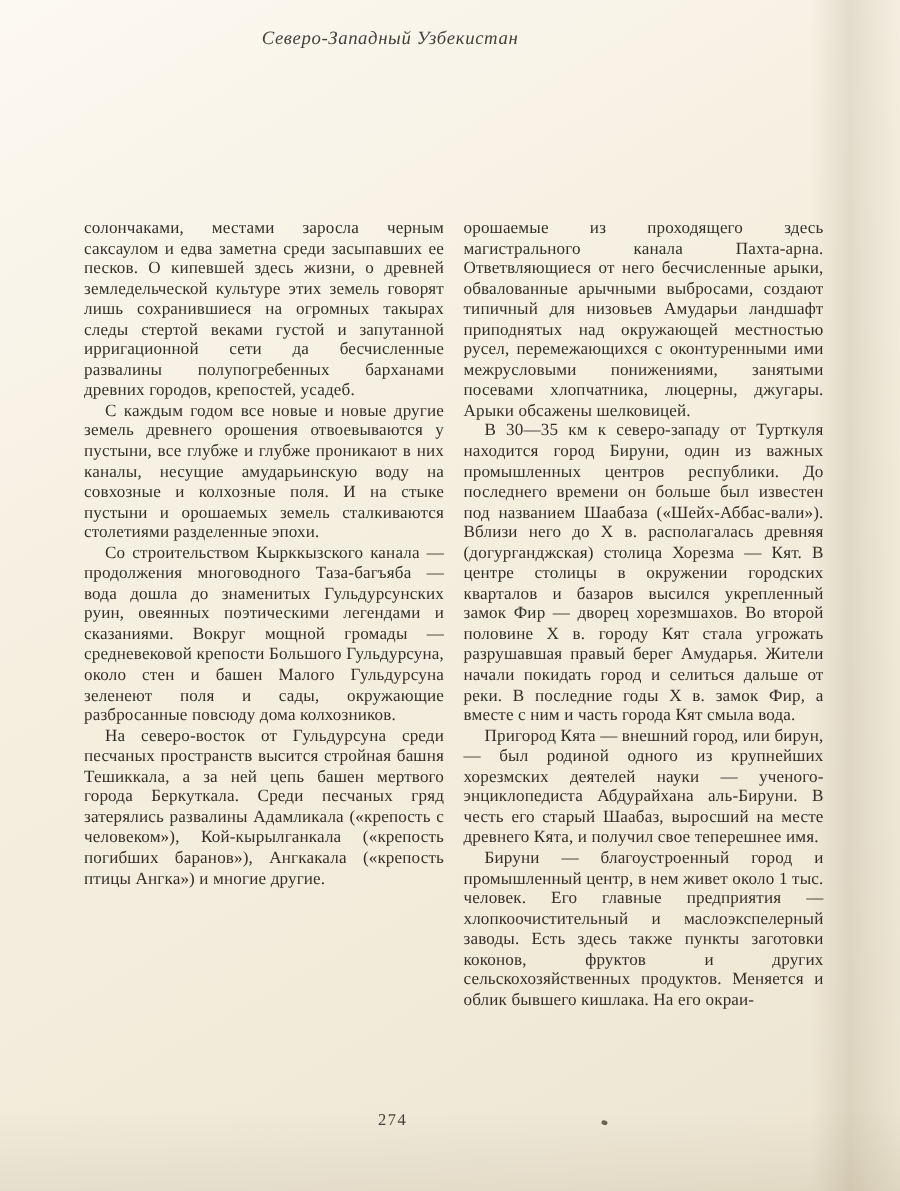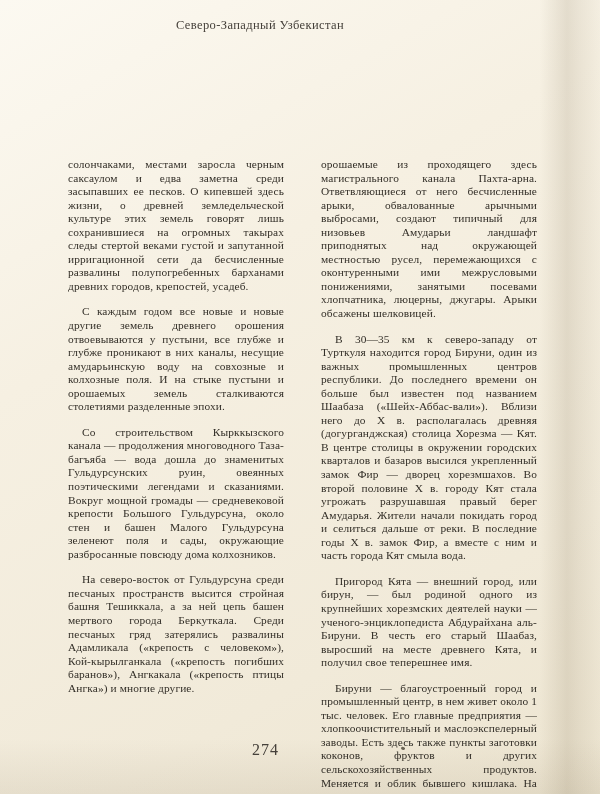--- a/index.html
+++ b/index.html
@@ -17,47 +17,48 @@
       linear-gradient(to bottom, rgba(255,255,255,0) 93%, rgba(124,108,79,0.10) 100%),
       linear-gradient(150deg, #fcf9f1 0%, #f6f0e2 35%, var(--paper, #f1ead9) 75%, #ede5d1 100%);
   }
   .running-head {
     position: absolute;
     top: 18px; left: 0; width: 520px;
     text-align: center;
     font-size: 12.5px;
     letter-spacing: 0.4px;
     color: var(--ink-light, #45403a);
+    font-style: italic;
   }
   .columns {
     position: absolute;
     top: 146px; left: 56px;
     width: 494px;
     display: flex;
     gap: 13px;
   }
   .column {
     width: 240px;
     text-align: justify;
     font-size: 11.4px;
     line-height: 13.55px;
     color: var(--ink, #332f28);
     letter-spacing: 0.1px;
   }
   .column p {
-    margin: 12px;
+    margin: 0;
     text-align: justify;
     text-justify: inter-word;
   }
   .column p.indent { text-indent: 14px; }
   .column .it { }
   .page-number {
     position: absolute;
     top: 741px; left: 252px;
-    font-size: 16px;
+    font-size: 11px;
     letter-spacing: 1px;
     color: var(--ink-light, #45403a);
   }
   .ink-speck {
     position: absolute;
     left: 401px; top: 747px;
     width: 4px; height: 3px;
     border-radius: 50% 40% 60% 50%;
     background: rgba(62,55,42,0.75);
     transform: rotate(20deg);

